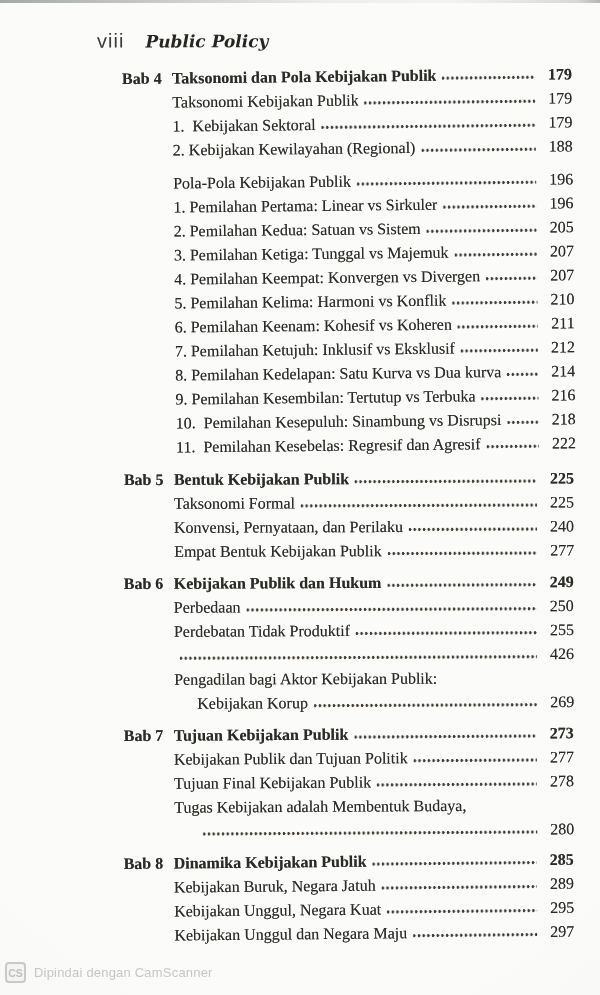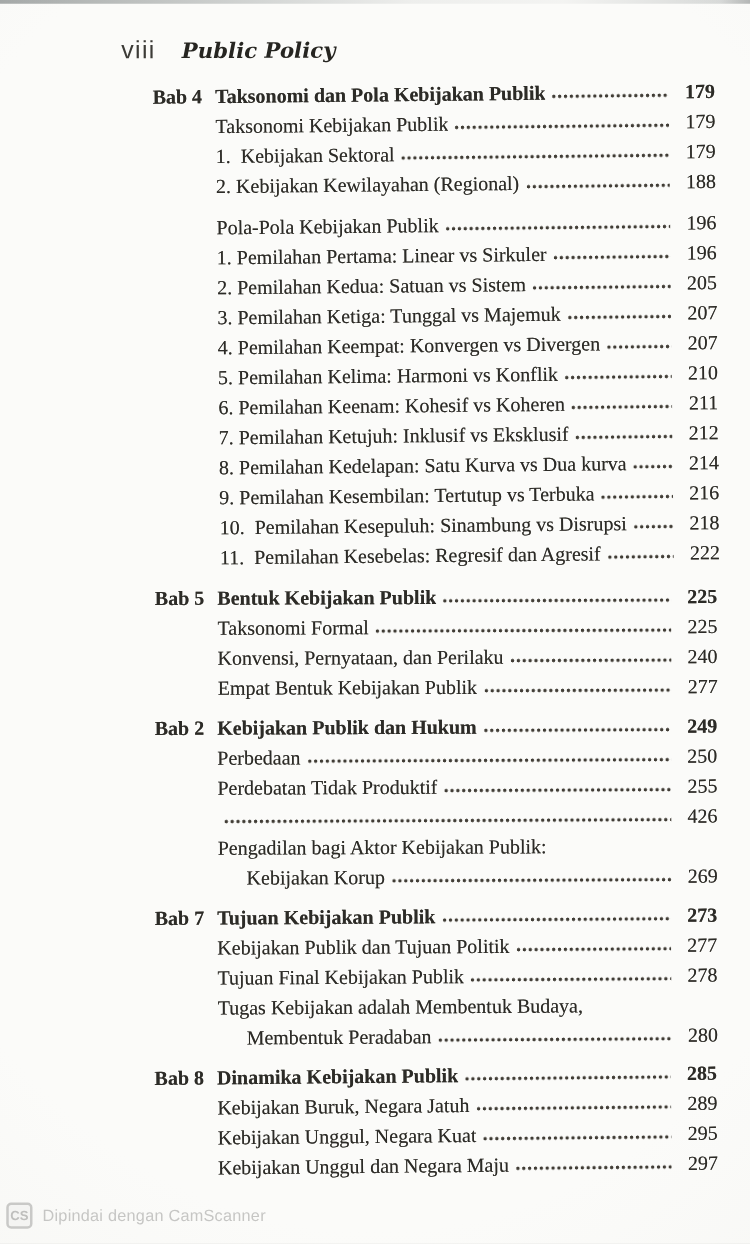--- a/index.html
+++ b/index.html
@@ -194,21 +194,21 @@
           </div>
           <div class="row entry">
             <span class="txt">Empat Bentuk Kebijakan Publik</span>
             <span class="dots"></span>
             <span class="pg">277</span>
           </div>
         </div>
       </section>
       <section class="chapter gap-top">
         <div class="row chapter-row">
-          <span class="bab">Bab 2</span>
+          <span class="bab">Bab 6</span>
           <span class="title">Kebijakan Publik dan Hukum</span>
           <span class="dots"></span>
           <span class="pg">249</span>
         </div>
         <div class="group">
           <div class="row entry">
             <span class="txt">Perbedaan</span>
             <span class="dots"></span>
             <span class="pg">250</span>
           </div>
@@ -246,21 +246,20 @@
           </div>
           <div class="row entry">
             <span class="txt">Tujuan Final Kebijakan Publik</span>
             <span class="dots"></span>
             <span class="pg">278</span>
           </div>
           <div class="row entry">
             <span class="txt">Tugas Kebijakan adalah Membentuk Budaya,</span>
           </div>
           <div class="row entry indent">
-            <span class="txt">Membentuk Peradaban</span>
             <span class="dots"></span>
             <span class="pg">280</span>
           </div>
         </div>
       </section>
       <section class="chapter gap-top">
         <div class="row chapter-row">
           <span class="bab">Bab 8</span>
           <span class="title">Dinamika Kebijakan Publik</span>
           <span class="dots"></span>

